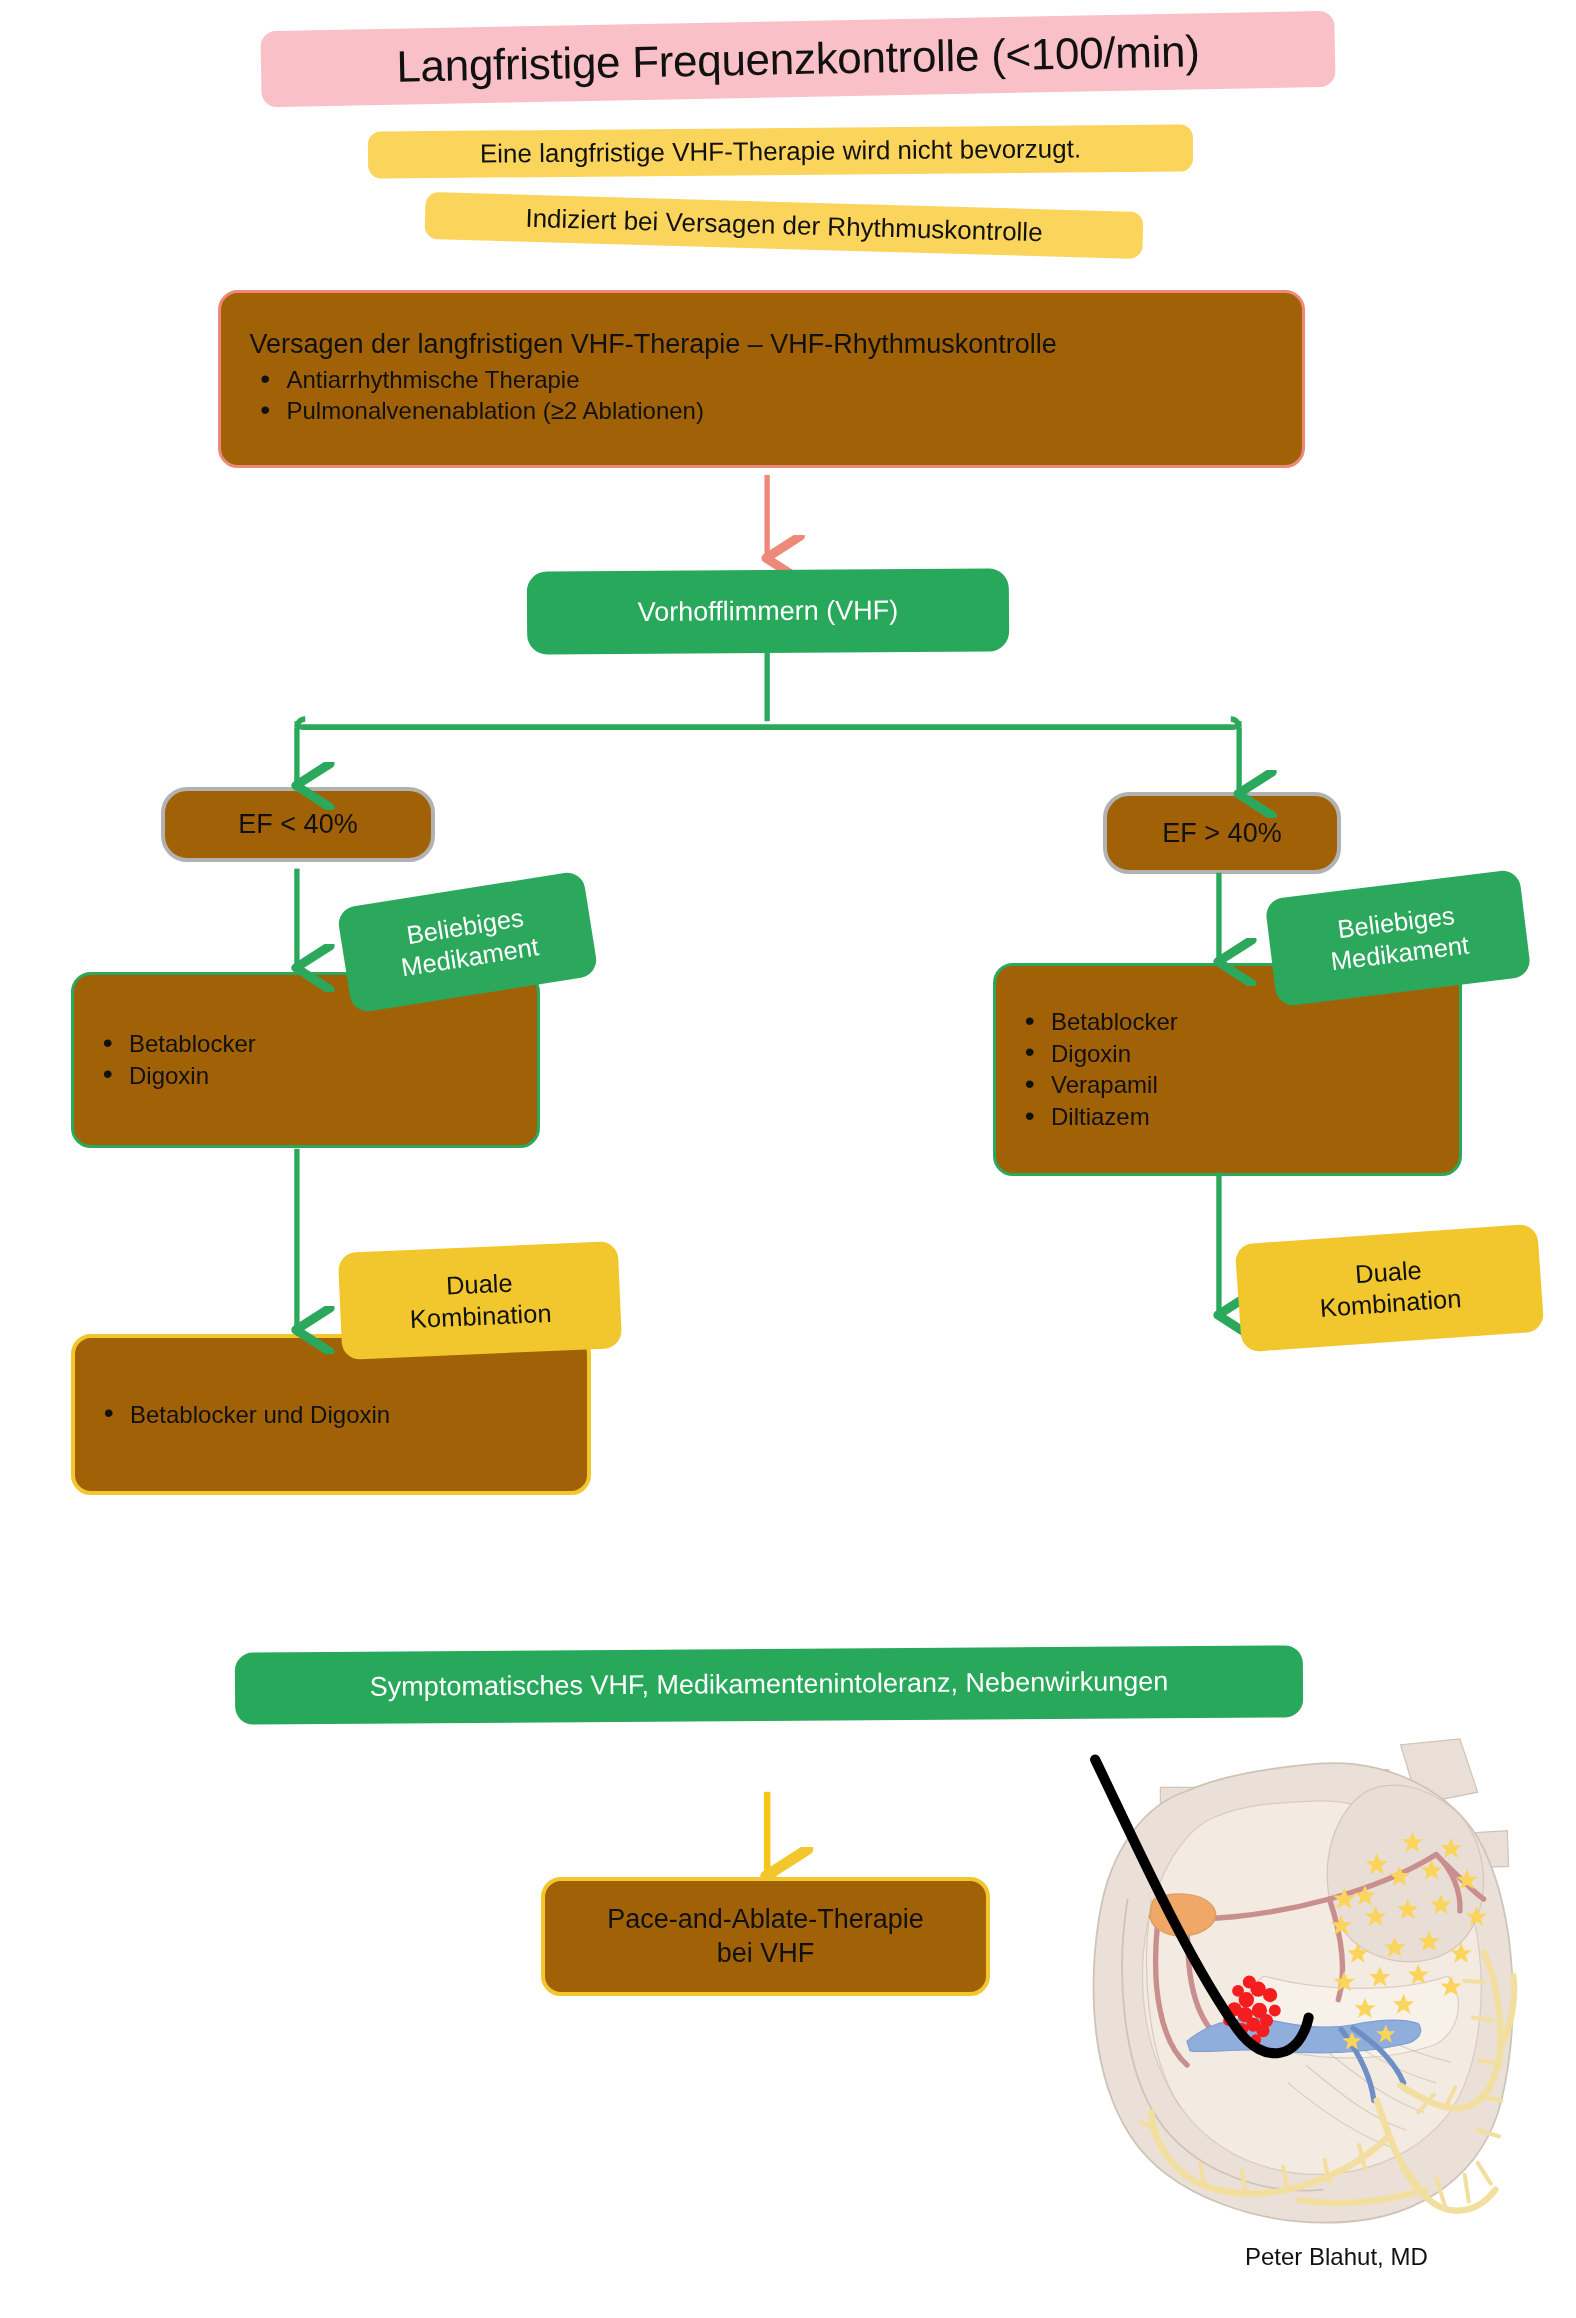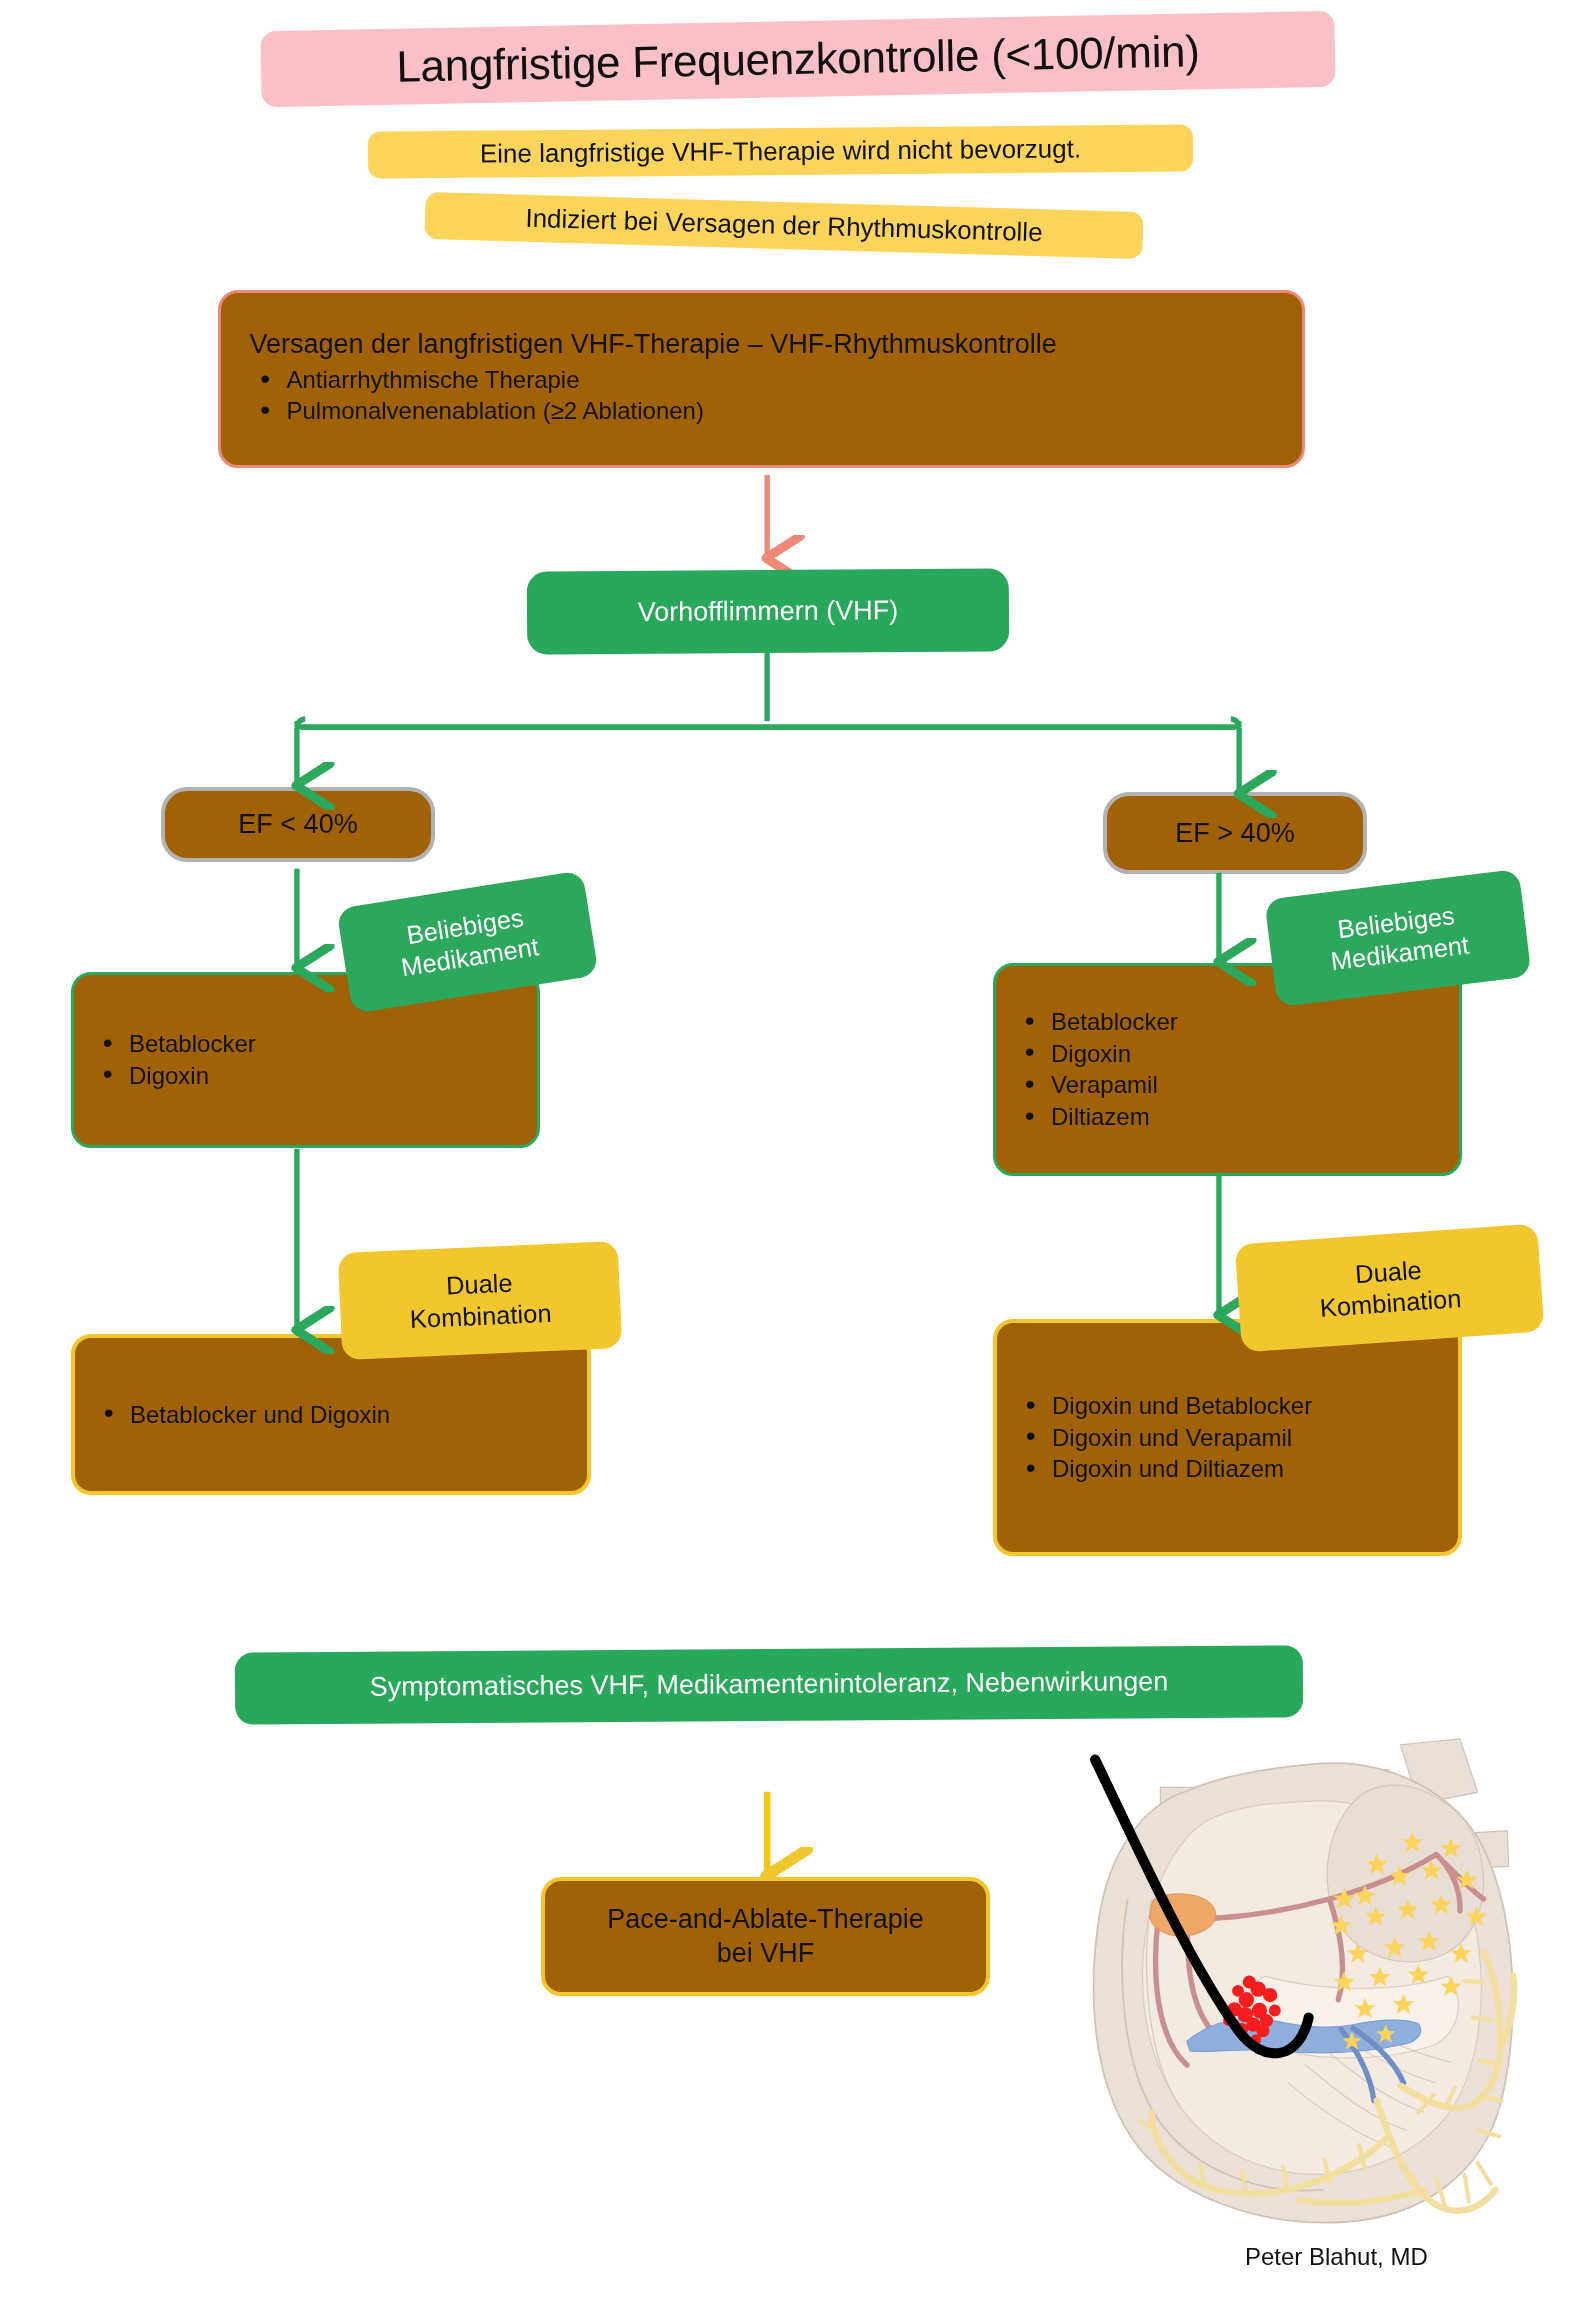--- a/index.html
+++ b/index.html
@@ -196,45 +196,38 @@
     <ul class="blist">
       <li>Betablocker und Digoxin</li>
     </ul>
   </div>
 
   <div class="tag tag-yellow" style="left:340px;top:1247px;width:280px;height:107px;transform:rotate(-2.5deg);flex-direction:column;">
     <span>Duale</span>
     <span>Kombination</span>
   </div>
 
-  <div class="nodebox box-grey" style="left:1103px;top:792px;width:264px;height:82px;">
+  <div class="nodebox box-grey" style="left:1103px;top:792px;width:238px;height:82px;">
     <span class="ef-label">EF &gt; 40%</span>
   </div>
 
   <div class="nodebox box-green" style="left:993px;top:963px;width:469px;height:213px;padding:15.4px 18px;">
     <ul class="blist">
       <li>Betablocker</li>
       <li>Digoxin</li>
       <li>Verapamil</li>
       <li>Diltiazem</li>
     </ul>
   </div>
 
   <div class="tag tag-green" style="left:1270px;top:884px;width:256px;height:108px;transform:rotate(-7deg);flex-direction:column;">
     <span>Beliebiges</span>
     <span>Medikament</span>
   </div>
 
-  <div class="nodebox box-yellow" style="left:993px;top:1319px;width:469px;height:237px;padding:15.4px 18px;">
-    <ul class="blist">
-      <li>Digoxin und Betablocker</li>
-      <li>Digoxin und Verapamil</li>
-      <li>Digoxin und Diltiazem</li>
-    </ul>
-  </div>
 
   <div class="tag tag-yellow" style="left:1238px;top:1234px;width:303px;height:108px;transform:rotate(-4deg);flex-direction:column;">
     <span>Duale</span>
     <span>Kombination</span>
   </div>
 
   <div class="banner green-banner" style="left:235px;top:1649px;width:1068px;height:72px;z-index:3;">Symptomatisches VHF, Medikamentenintoleranz, Nebenwirkungen</div>
 
   <div class="nodebox box-yellow" style="left:541px;top:1877px;width:449px;height:119px;align-items:center;z-index:4;">
     <div class="center-text">

